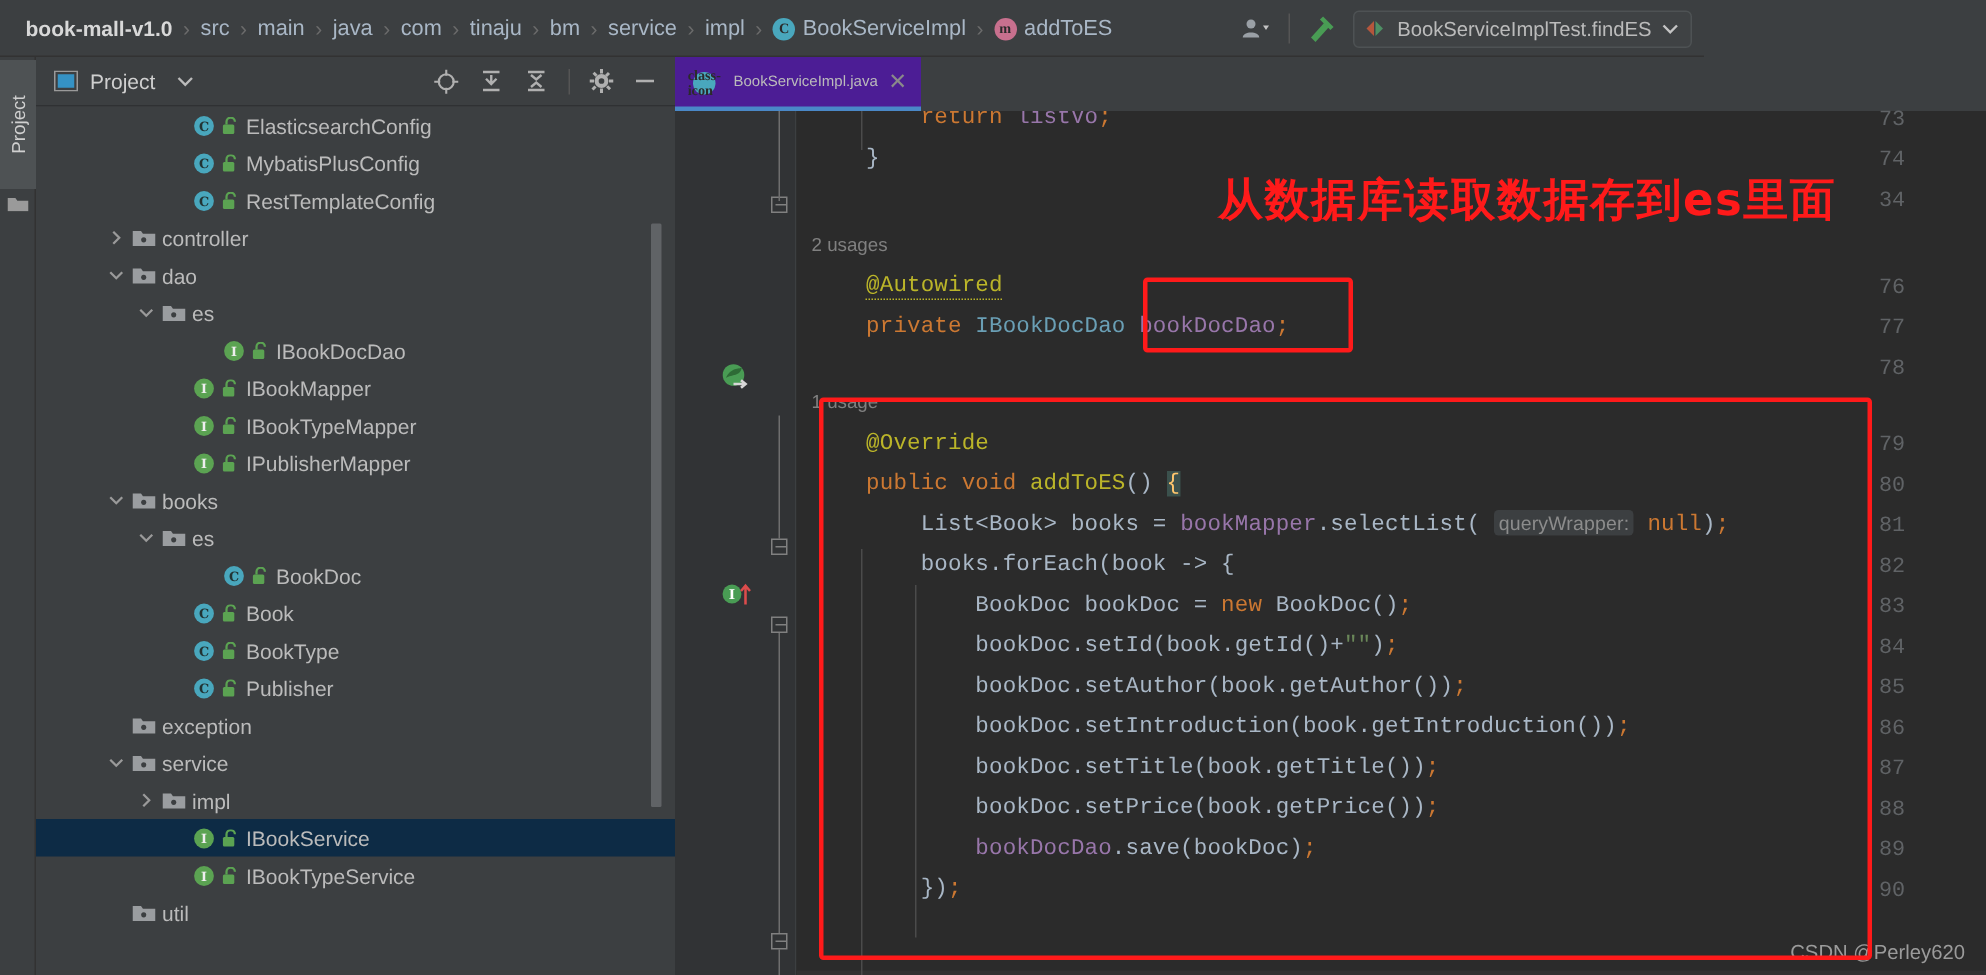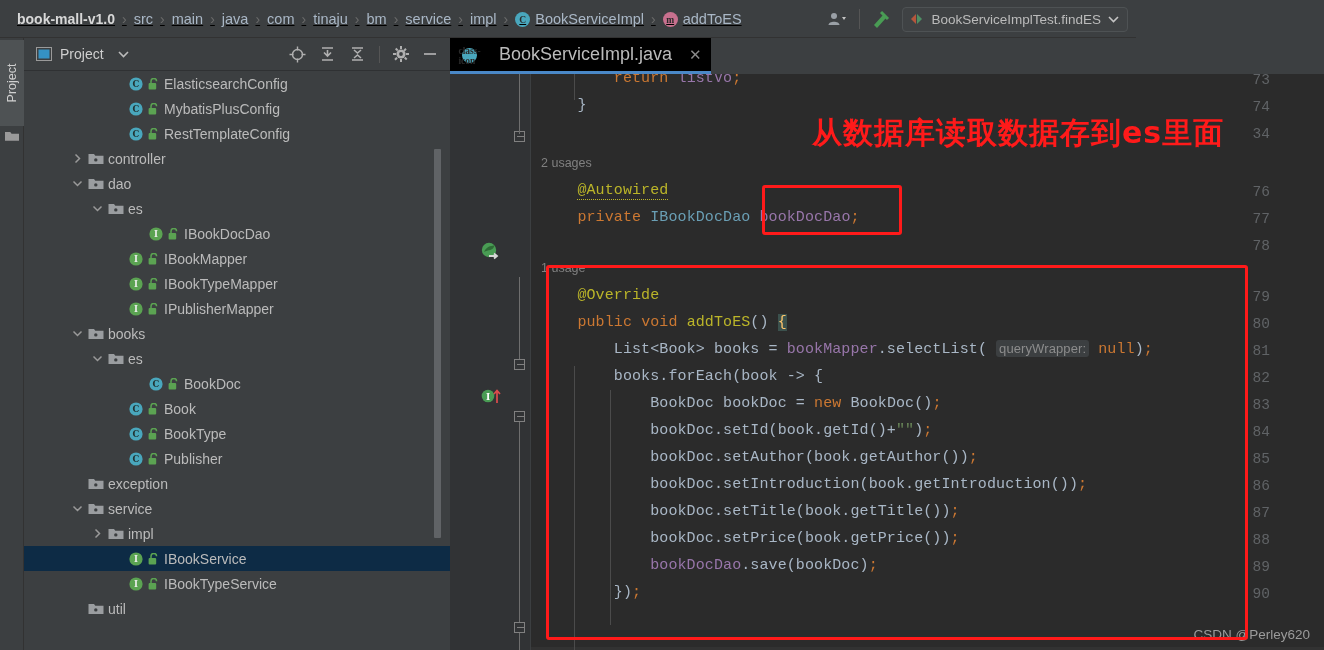--- a/index.html
+++ b/index.html
@@ -9,21 +9,20 @@
     font-family:"Liberation Sans", sans-serif;
     overflow:hidden;
   }
   #app { position:relative; width:1324px; height:650px; }
 
   
   .topbar {
     position:absolute; left:0; top:0; width:1136px; height:38px;
     background:#3c3f41; display:flex; align-items:center;
     border-bottom:1px solid #323232;
-    text-decoration:underline;
   }
   .crumbs { display:flex; align-items:center; padding-left:14px; gap:0; }
   .crumb {
     font-size:14.5px; color:#a9b7c6; padding:0 3px; white-space:nowrap;
   }
   .crumb.proj { color:#d8d8d8; font-weight:bold; font-size:14px; }
   .sep { color:#6b6b6b; font-size:14px; padding:0 4px; }
   .cicon {
     display:inline-flex; align-items:center; justify-content:center;
     width:15px; height:15px; border-radius:50%;
@@ -106,25 +105,25 @@
   .editor {
     position:absolute; left:450px; top:38px; width:874px; height:612px;
     background:#2b2b2b;
   }
   .tabstrip {
     position:absolute; left:0; top:0; width:874px; height:36px;
     background:#3c3f41;
   }
   .etab {
     position:absolute; left:0; top:0; height:36px;
-    display:flex; align-items:center; gap:17px;
-    padding:0 9px 0 12px; background:#000000;
+    display:flex; align-items:center; gap:7px;
+    padding:0 9px 0 12px; background:#4c1d95;
     border-bottom:3px solid #4a88c7;
   }
-  .etab .ename { font-size:18px; color:#bbbbbb; }
+  .etab .ename { font-size:10px; color:#bbbbbb; }
   .etab .xclose { color:#8a8a8a; font-size:15px; line-height:1; }
 
   .gutter {
     position:absolute; left:0; top:36px; width:80px; height:576px;
     background:#313335;
   }
   .gutter-edge {
     position:absolute; left:80px; top:36px; width:1px; height:576px;
     background:#3c3f41;
   }

